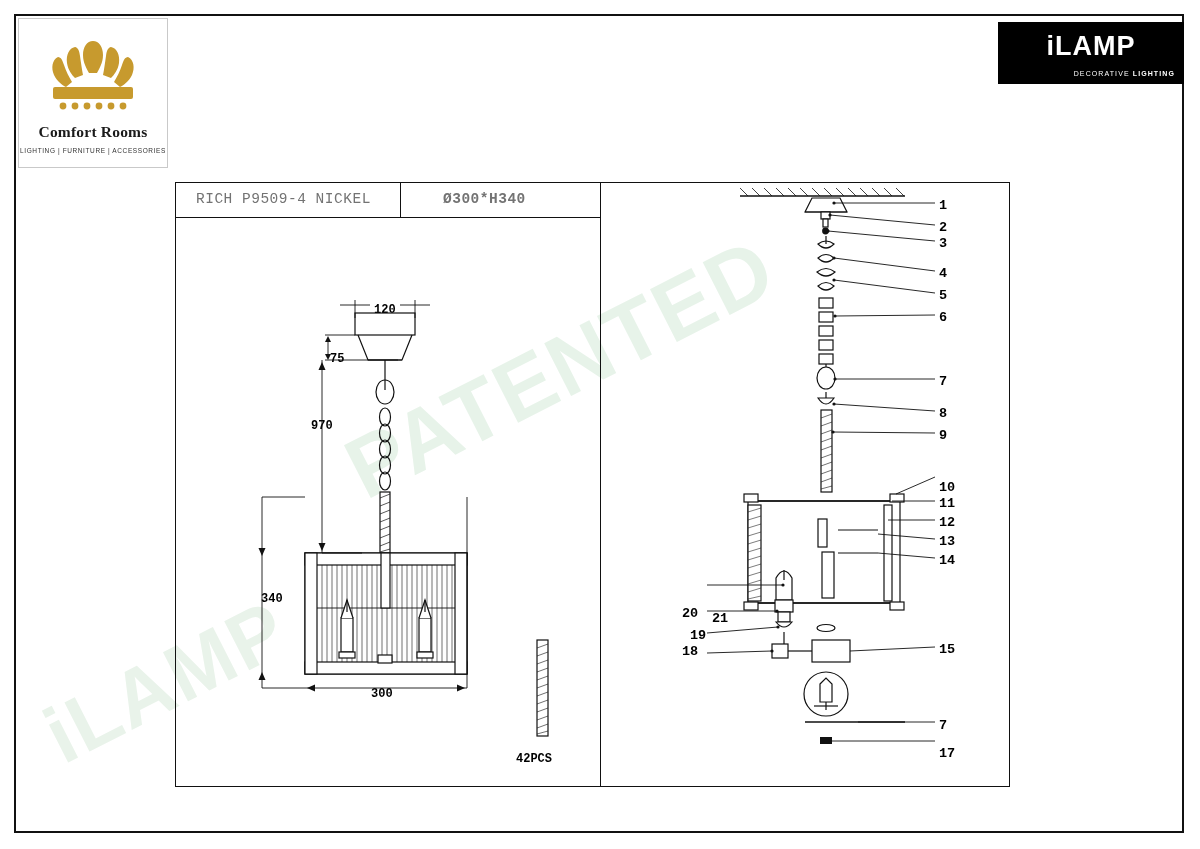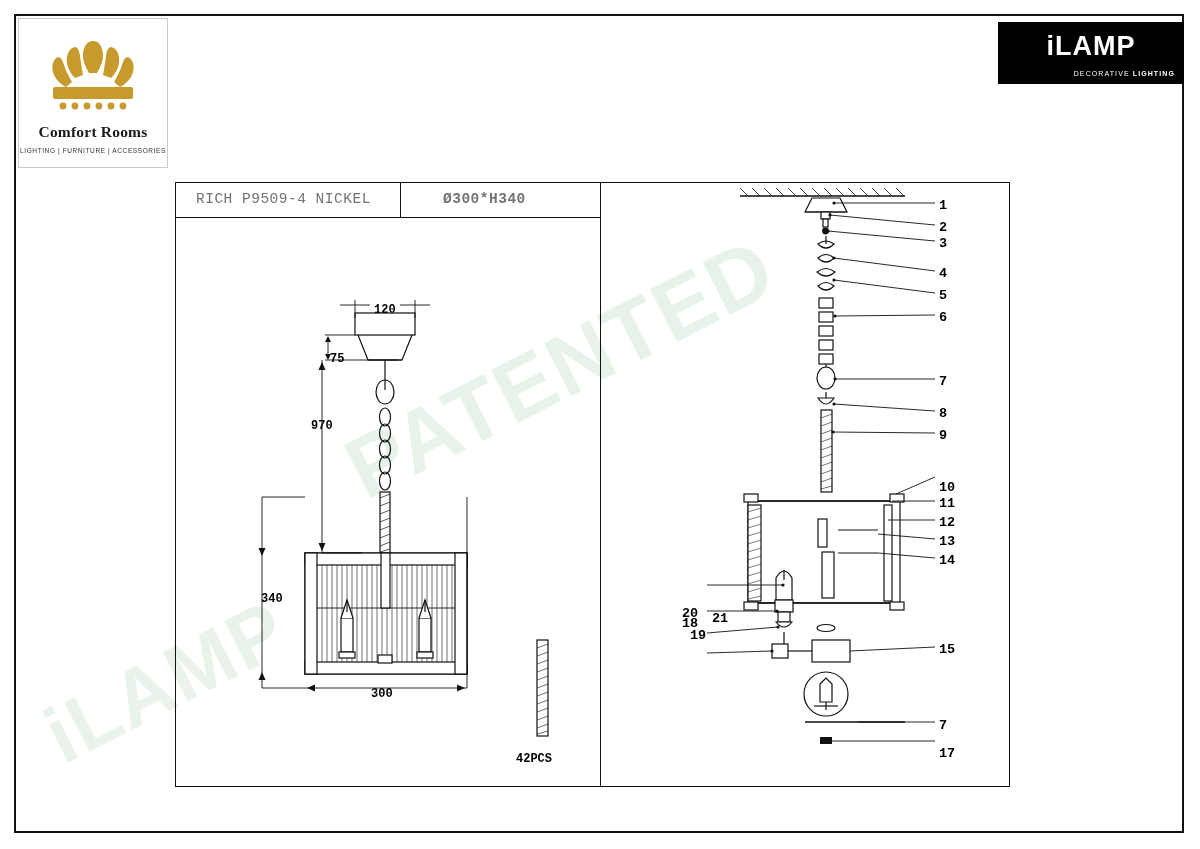--- a/index.html
+++ b/index.html
@@ -275,21 +275,21 @@
   <div class="callout" style="left:939px; top:406px;">8</div>
   <div class="callout" style="left:939px; top:428px;">9</div>
   <div class="callout" style="left:939px; top:480px;">10</div>
   <div class="callout" style="left:939px; top:496px;">11</div>
   <div class="callout" style="left:939px; top:515px;">12</div>
   <div class="callout" style="left:939px; top:534px;">13</div>
   <div class="callout" style="left:939px; top:553px;">14</div>
   <div class="callout" style="left:939px; top:642px;">15</div>
   <div class="callout" style="left:939px; top:718px;">7</div>
   <div class="callout" style="left:939px; top:736px;margin-top:10px;">17</div>
-  <div class="callout" style="left:682px; top:616px;">18</div>
+  <div class="callout" style="left:682px; top:644px;">18</div>
   <div class="callout" style="left:682px; top:628px;margin-left:8px;">19</div>
   <div class="callout" style="left:682px; top:606px;">20</div>
   <div class="callout" style="left:682px; top:611px;margin-left:30px;">21</div>
 
   <svg class="svg-layer" viewBox="0 0 1200 849">
     <g stroke="#111" fill="none" stroke-width="1.2">
 
       <g>
 
         <rect x="355" y="313" width="60" height="22" fill="#fff"></rect>

